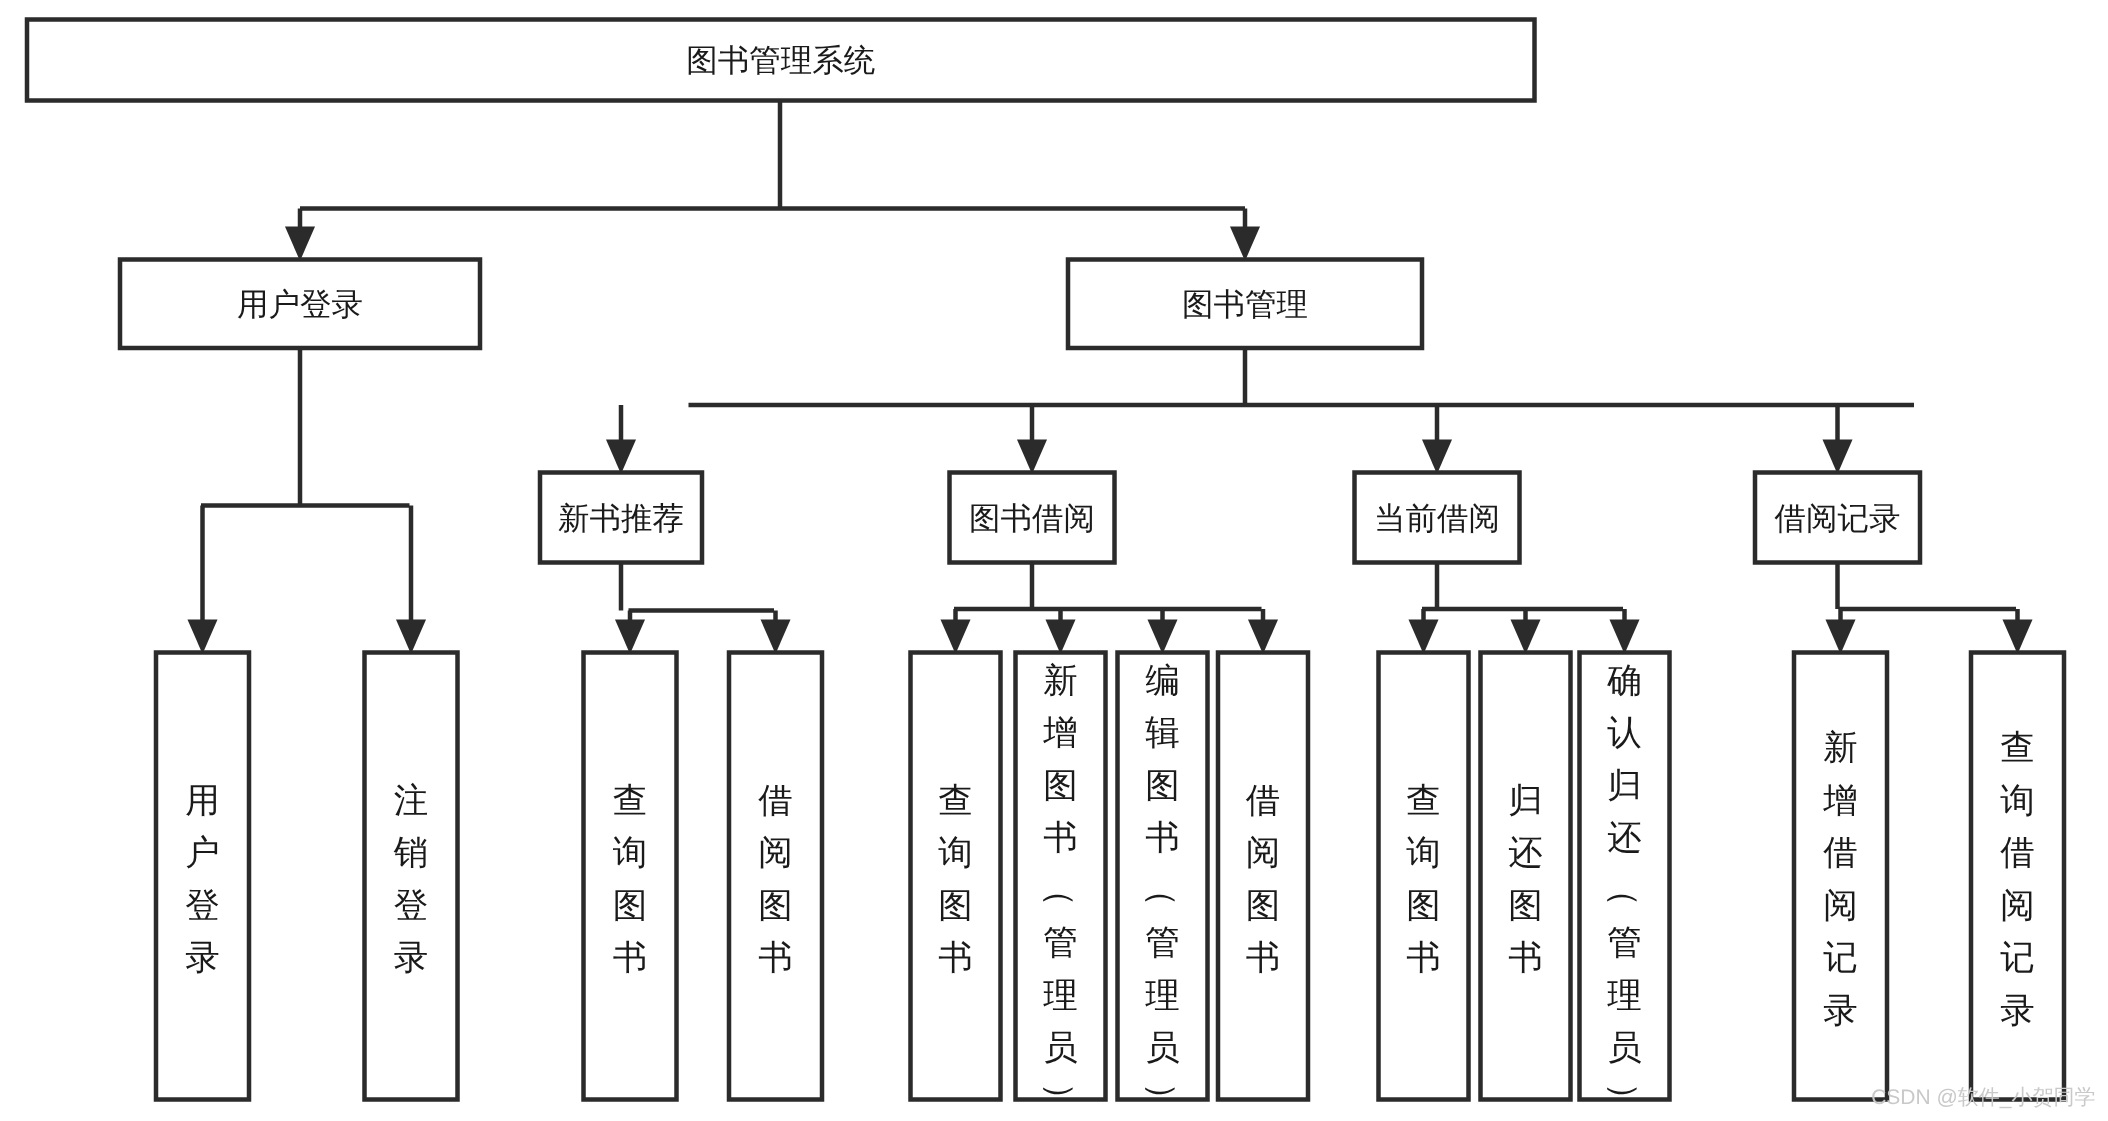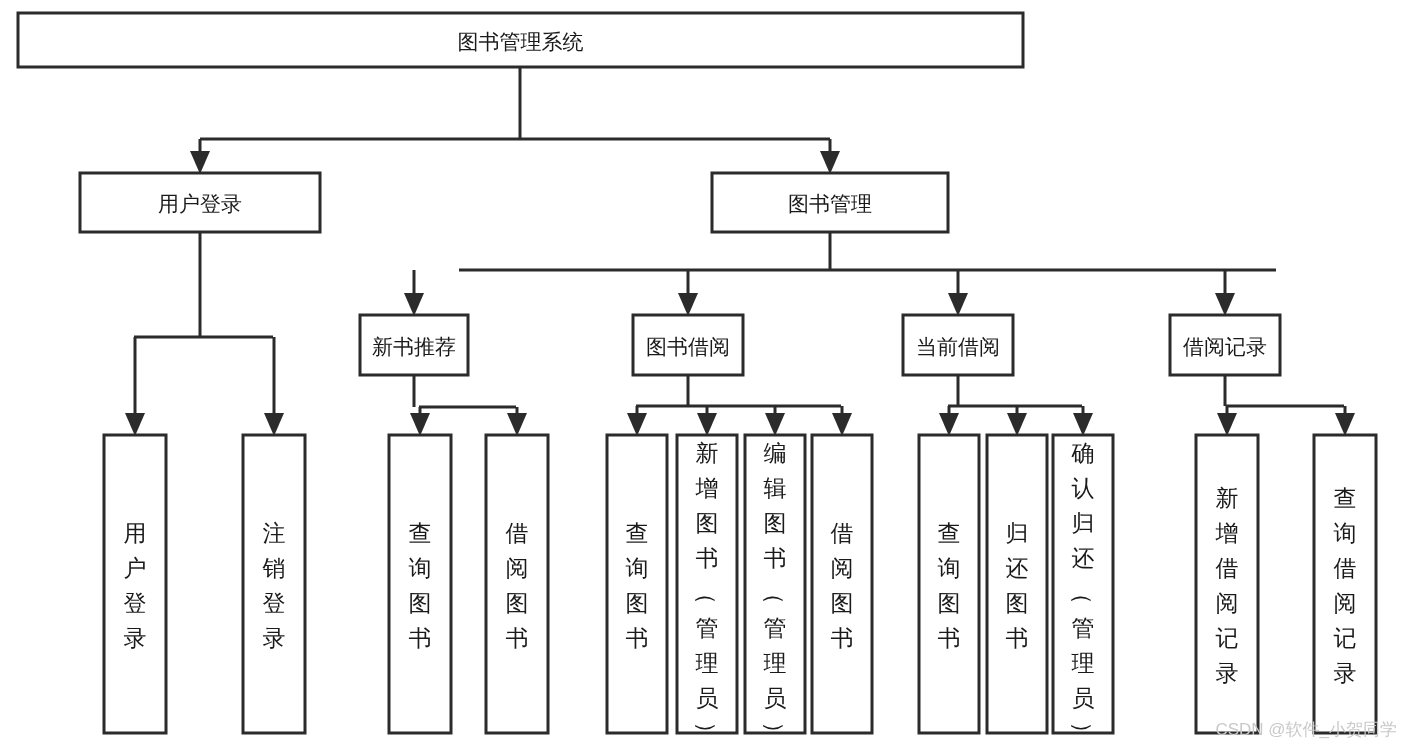--- a/index.html
+++ b/index.html
@@ -9,21 +9,21 @@
   svg{position:absolute;left:0;top:0;}
   .node-rect{fill:#ffffff;stroke:#2b2b2b;stroke-width:3;}
   .edge{stroke:#2b2b2b;stroke-width:3;fill:none;}
   .arrow-head{fill:#2b2b2b;stroke:none;}
   .node-label{font-family:"Liberation Sans","DejaVu Sans",sans-serif;
               fill:#1a1a1a;font-size:21px;text-anchor:middle;
               dominant-baseline:central;}
   .node-label-vert{font-family:"Liberation Sans","DejaVu Sans",sans-serif;
               fill:#1a1a1a;font-size:23px;text-anchor:middle;}
   .watermark{position:absolute;right:8px;bottom:4px;color:#c9c9c9;
-             font-size:17px;font-family:"Liberation Sans","DejaVu Sans",sans-serif;
+             font-size:14px;font-family:"Liberation Sans","DejaVu Sans",sans-serif;
              white-space:nowrap;}
 </style>
 </head>
 <body>
 
 <div id="stage">
   <svg id="diagram-svg" width="1405" height="747">
     <g id="edges-layer">
         <g>
           <path class="edge" d="M 520 67 L 520 139"></path>

